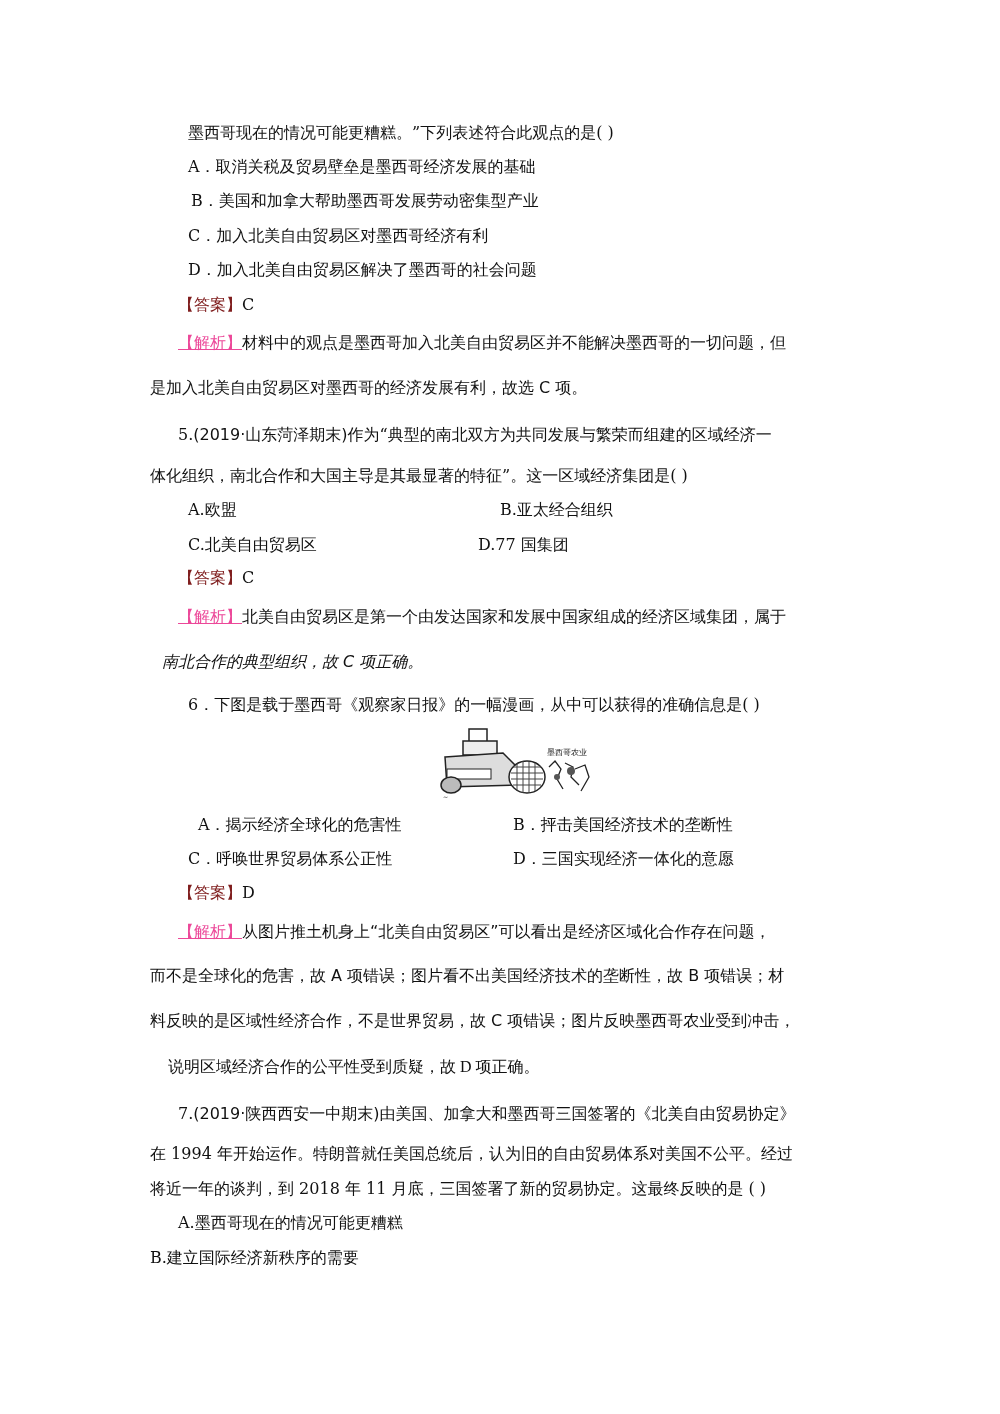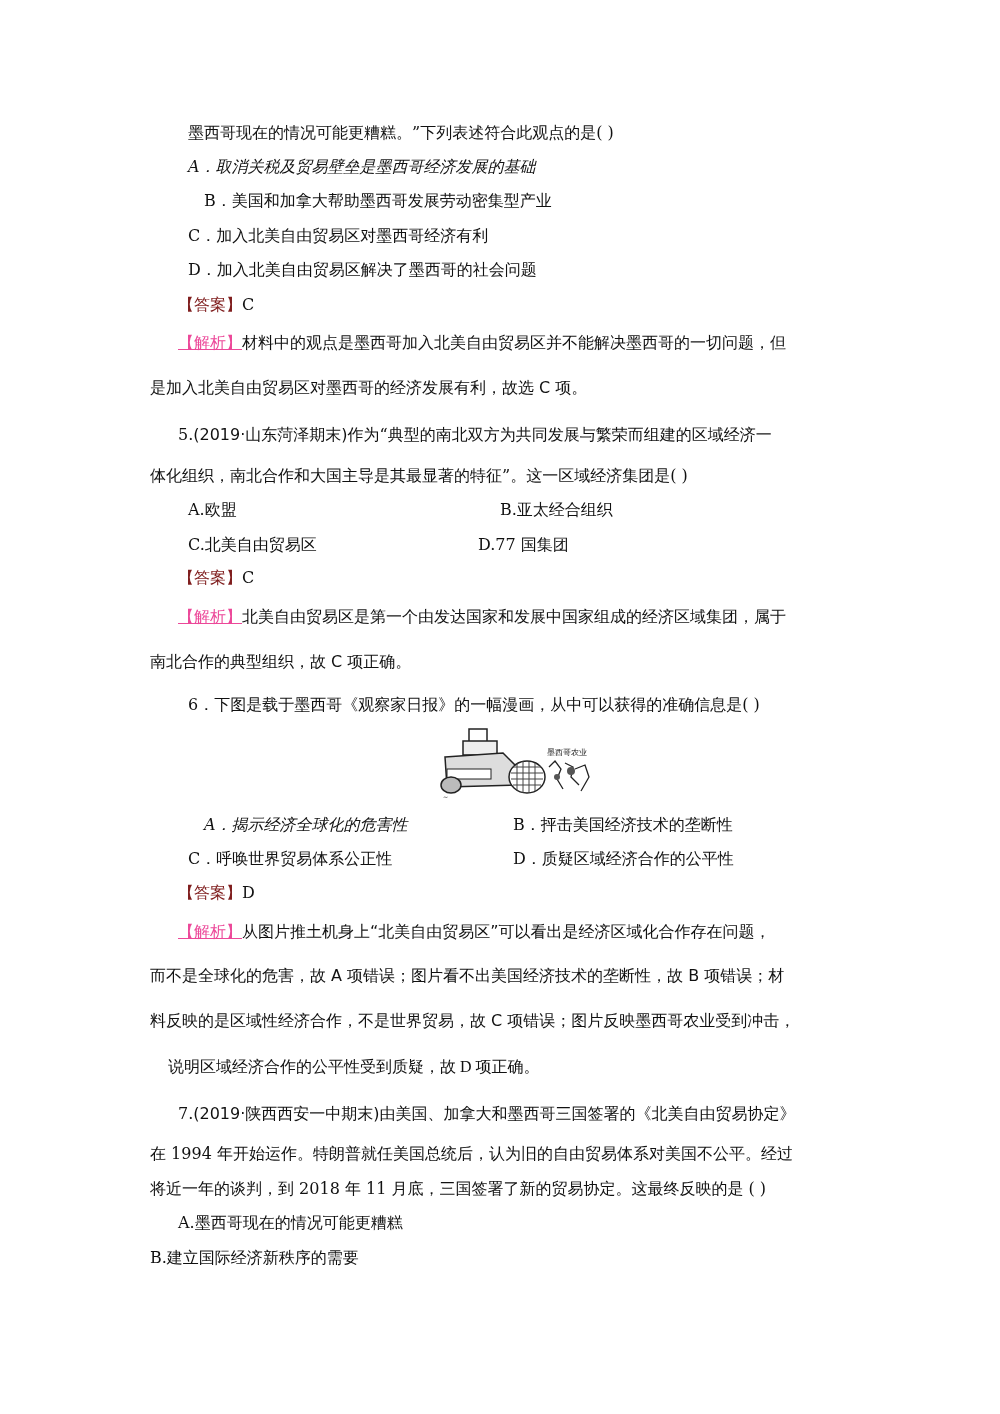--- a/index.html
+++ b/index.html
@@ -13,22 +13,22 @@
   .sans { font-family: "DejaVu Sans", "Liberation Sans", sans-serif; }
   .tag-answer { color: #7f1d1d; }
   .tag-analysis { color: #ec4899; text-decoration: underline; }
   .opt2 { position: absolute; white-space: nowrap; line-height: 20px; }
   .cartoon { position: absolute; left: 425px; top: 727px; width: 190px; height: 75px; }
 </style>
 </head>
 <body>
 
 <div class="line" style="left:188px;top:123px;">墨西哥现在的情况可能更糟糕。”下列表述符合此观点的是(        )</div>
-<div class="line" style="left:188px;top:157px;font-style:italic;">A．取消关税及贸易壁垒是墨西哥经济发展的基础</div>
-<div class="line" style="left:204px;top:191px;">B．美国和加拿大帮助墨西哥发展劳动密集型产业</div>
+<div class="line" style="left:188px;top:157px;">A．取消关税及贸易壁垒是墨西哥经济发展的基础</div>
+<div class="line" style="left:191px;top:191px;">B．美国和加拿大帮助墨西哥发展劳动密集型产业</div>
 <div class="line" style="left:188px;top:226px;text-align:right;">C．加入北美自由贸易区对墨西哥经济有利</div>
 <div class="line" style="left:188px;top:260px;">D．加入北美自由贸易区解决了墨西哥的社会问题</div>
 <div class="line" style="left:178px;top:295px;">
   <span class="tag-answer sans">【答案】</span><span>C</span>
 </div>
 <div class="line sans" style="left:178px;top:333px;">
   <span class="tag-analysis">【解析】</span><span>材料中的观点是墨西哥加入北美自由贸易区并不能解决墨西哥的一切问题，但</span>
 </div>
 <div class="line sans" style="left:150px;top:378px;">是加入北美自由贸易区对墨西哥的经济发展有利，故选 C 项。</div>
 
@@ -39,21 +39,21 @@
 <div class="opt2" style="left:188px;top:500px;">A.欧盟</div>
 <div class="opt2" style="left:478px;top:500px;margin-left:22px;">B.亚太经合组织</div>
 <div class="opt2" style="left:188px;top:535px;">C.北美自由贸易区</div>
 <div class="opt2" style="left:478px;top:535px;">D.77 国集团</div>
 <div class="line" style="left:178px;top:568px;">
   <span class="tag-answer sans">【答案】</span><span>C</span>
 </div>
 <div class="line sans" style="left:178px;top:607px;">
   <span class="tag-analysis">【解析】</span><span>北美自由贸易区是第一个由发达国家和发展中国家组成的经济区域集团，属于</span>
 </div>
-<div class="line sans" style="left:150px;top:652px;">南北合作的典型组织，故 C 项正确。</div>
+<div class="line sans" style="left:162px;top:652px;font-style:italic;">南北合作的典型组织，故 C 项正确。</div>
 
 <div class="line" style="left:188px;top:695px;">6．下图是载于墨西哥《观察家日报》的一幅漫画，从中可以获得的准确信息是(        )</div>
 
 <div class="cartoon">
   <svg width="190" height="75" viewBox="0 0 190 75">
 
     <rect x="44" y="2" width="18" height="14" fill="none" stroke="#222" stroke-width="1.5"></rect>
     <rect x="38" y="14" width="34" height="14" fill="#eee" stroke="#222" stroke-width="1.5"></rect>
 
     <path d="M20 30 L78 26 L92 40 L92 58 L22 60 Z" fill="#ddd" stroke="#222" stroke-width="1.5"></path>
@@ -67,24 +67,24 @@
 
     <path d="M124 40 l6 -6 l6 8 l-4 10 l6 10 M140 36 l8 4 l-2 10 l8 8 M150 42 l10 -4 l4 12 l-8 14" fill="none" stroke="#222" stroke-width="1.3"></path>
     <circle cx="146" cy="44" r="4" fill="#555"></circle>
     <circle cx="132" cy="50" r="3" fill="#555"></circle>
 
     <text x="122" y="28" font-size="8" font-family="DejaVu Sans, sans-serif" fill="#222">墨西哥农业</text>
     <text x="18" y="72" font-size="6" font-family="DejaVu Sans, sans-serif" fill="#222">~</text>
   </svg>
 </div>
 
-<div class="opt2" style="left:204px;top:815px;font-style:italic;">A．揭示经济全球化的危害性</div>
+<div class="opt2" style="left:198px;top:815px;">A．揭示经济全球化的危害性</div>
 <div class="opt2" style="left:513px;top:815px;">B．抨击美国经济技术的垄断性</div>
 <div class="opt2" style="left:188px;top:849px;">C．呼唤世界贸易体系公正性</div>
-<div class="opt2" style="left:513px;top:849px;">D．质疑区域经济合作的公平性</div>
+<div class="opt2" style="left:513px;top:849px;">D．三国实现经济一体化的意愿</div>
 <div class="line" style="left:178px;top:883px;">
   <span class="tag-answer sans">【答案】</span><span>D</span>
 </div>
 <div class="line sans" style="left:178px;top:922px;">
   <span class="tag-analysis">【解析】</span><span>从图片推土机身上“北美自由贸易区”可以看出是经济区域化合作存在问题，</span>
 </div>
 <div class="line sans" style="left:150px;top:966px;">而不是全球化的危害，故 A 项错误；图片看不出美国经济技术的垄断性，故 B 项错误；材</div>
 <div class="line sans" style="left:150px;top:1011px;">料反映的是区域性经济合作，不是世界贸易，故 C 项错误；图片反映墨西哥农业受到冲击，</div>
 <div class="line sans" style="left:168px;top:1057px;font-family:Liberation Serif, serif;">说明区域经济合作的公平性受到质疑，故 D 项正确。</div>
 

